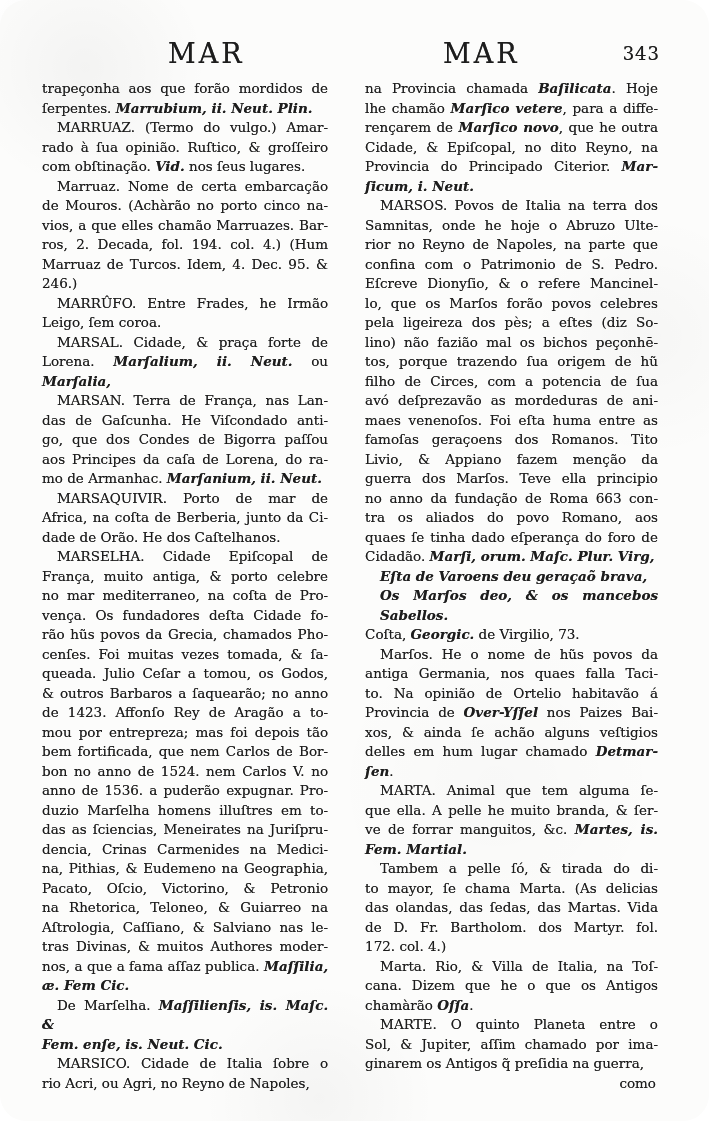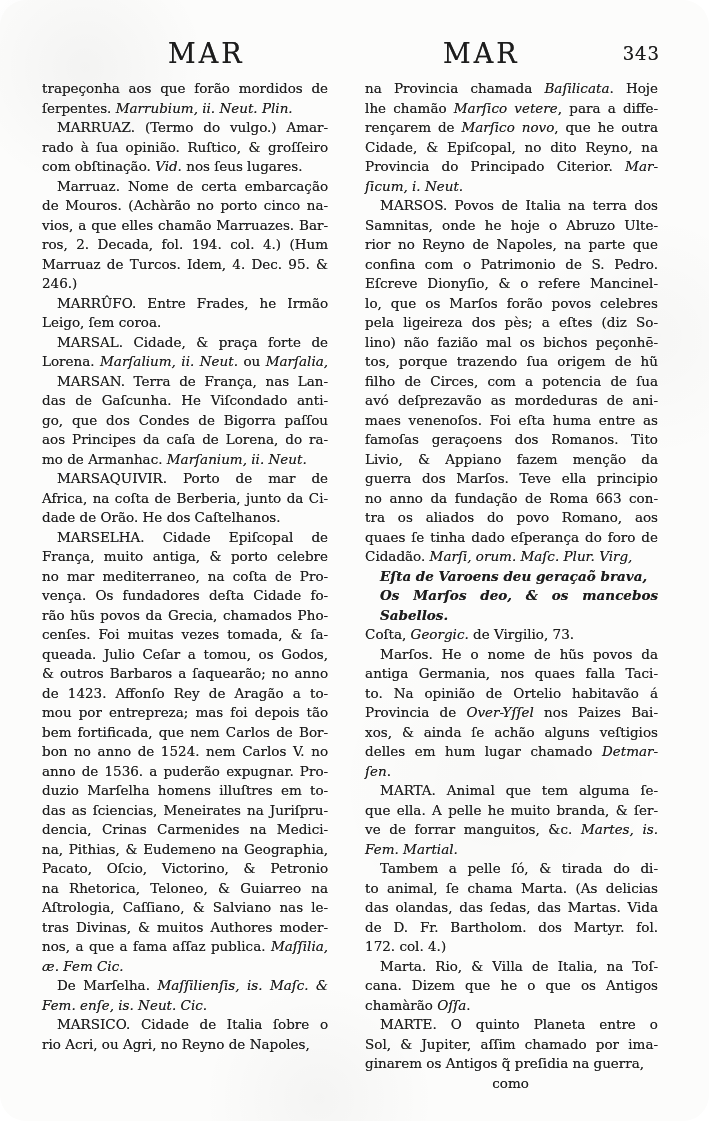--- a/index.html
+++ b/index.html
@@ -57,25 +57,25 @@
   }
   .line.last   { text-align-last:left; }
   .line.indent { text-indent:15px; }
   .para.verse .line {
     font-style:italic;
     padding-left:15px;
     text-align-last:left;
     font-weight:bold;
   }
   .catchword {
-    text-align:center;
+    text-align:right;
     font-size:13.5px; line-height:19.5px;
     padding-right:2px;
   }
-  i { font-style:italic; }
+  i { font-style:italic;font-weight:bold; }
 </style>
 </head>
 <body>
 
 <div class="page">
   <div class="running-title" id="title-left">MAR</div>
   <div class="running-title" id="title-right">MAR</div>
   <div class="page-number">343</div>
 
   <div class="columns">
@@ -198,21 +198,21 @@
           <div class="line last"><i>ſen</i>.</div>
         </div>
         <div class="para">
           <div class="line indent">MARTA. Animal que tem alguma ſe-</div>
           <div class="line">que ella. A pelle he muito branda, &amp; ſer-</div>
           <div class="line">ve de forrar manguitos, &amp;c. <i>Martes, is.</i></div>
           <div class="line last"><i>Fem. Martial.</i></div>
         </div>
         <div class="para">
           <div class="line indent">Tambem a pelle ſó, &amp; tirada do di-</div>
-          <div class="line">to animal, ſe chama Marta. (As delicias</div>
+          <div class="line">to mayor, ſe chama Marta. (As delicias</div>
           <div class="line">das olandas, das ſedas, das Martas. Vida</div>
           <div class="line">de D. Fr. Bartholom. dos Martyr. fol.</div>
           <div class="line last">172. col. 4.)</div>
         </div>
         <div class="para">
           <div class="line indent">Marta. Rio, &amp; Villa de Italia, na Toſ-</div>
           <div class="line">cana. Dizem que he o que os Antigos</div>
           <div class="line last">chamàrão <i>Oſſa</i>.</div>
         </div>
         <div class="para">

